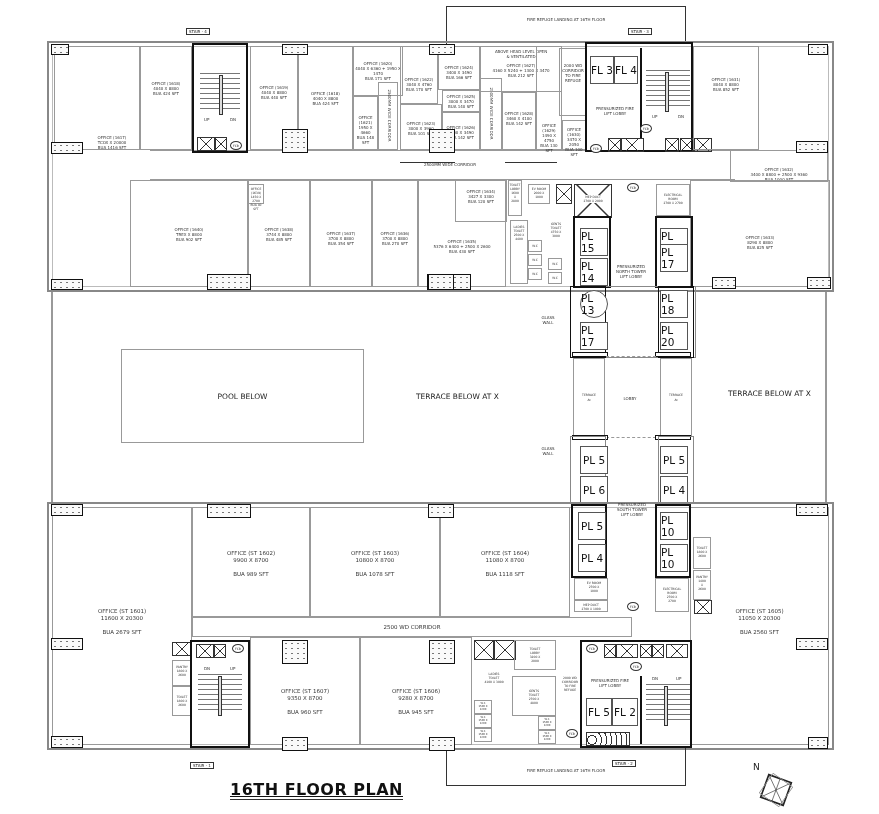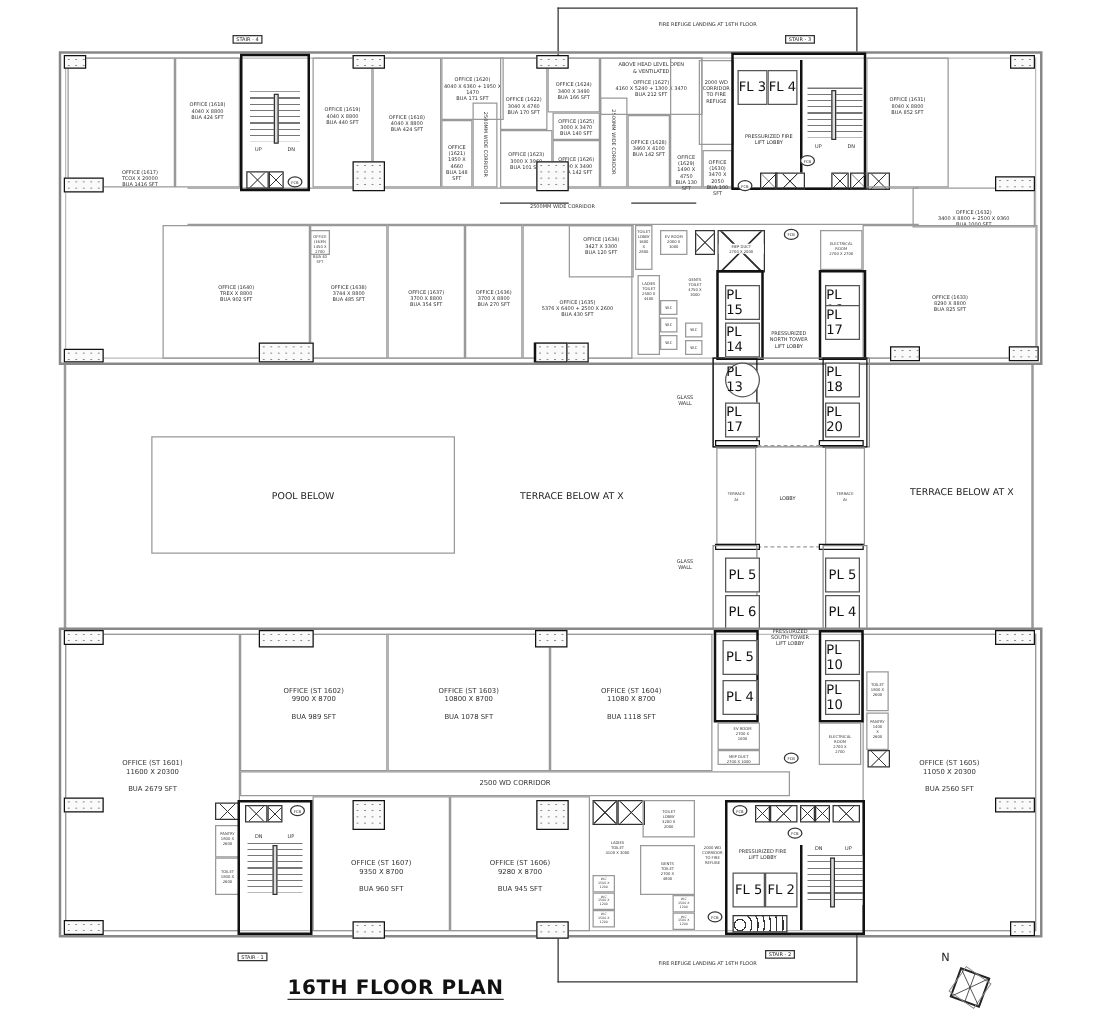--- a/index.html
+++ b/index.html
@@ -500,21 +500,21 @@
   <div class="col" style="left:796px;top:504px;width:30px;height:10px;"></div>
   <div class="col" style="left:51px;top:638px;width:30px;height:10px;"></div>
   <div class="col" style="left:282px;top:640px;width:24px;height:22px;"></div>
   <div class="col" style="left:429px;top:640px;width:24px;height:22px;"></div>
   <div class="col" style="left:796px;top:638px;width:30px;height:10px;"></div>
   <div class="col" style="left:51px;top:736px;width:30px;height:10px;"></div>
   <div class="col" style="left:282px;top:737px;width:24px;height:12px;"></div>
   <div class="col" style="left:429px;top:737px;width:24px;height:12px;"></div>
   <div class="col" style="left:808px;top:737px;width:18px;height:10px;"></div>
 
-  <div class="title" style="left:230px;top:780px;">16TH FLOOR PLAN</div>
+  <div class="title" style="left:230px;top:780px;text-decoration:underline;">16TH FLOOR PLAN</div>
 
   <div class="abs" style="left:752px;top:762px;width:50px;height:50px;">
     <div class="abs" style="left:1px;top:0;font-size:9px;">N</div>
     <svg width="50" height="50" viewBox="0 0 50 50" style="position:absolute;left:0;top:0;">
       <g transform="rotate(20 24 28)">
         <rect x="12" y="16" width="24" height="24" fill="none" stroke="#222" stroke-width="1.6"></rect>
         <rect x="12" y="16" width="24" height="24" fill="none" stroke="#888" stroke-width="0.8" transform="rotate(15 24 28)"></rect>
         <line x1="12" y1="16" x2="36" y2="40" stroke="#333" stroke-width="0.6"></line>
         <line x1="36" y1="16" x2="12" y2="40" stroke="#333" stroke-width="0.6"></line>
         <line x1="24" y1="16" x2="24" y2="40" stroke="#333" stroke-width="0.6"></line>

